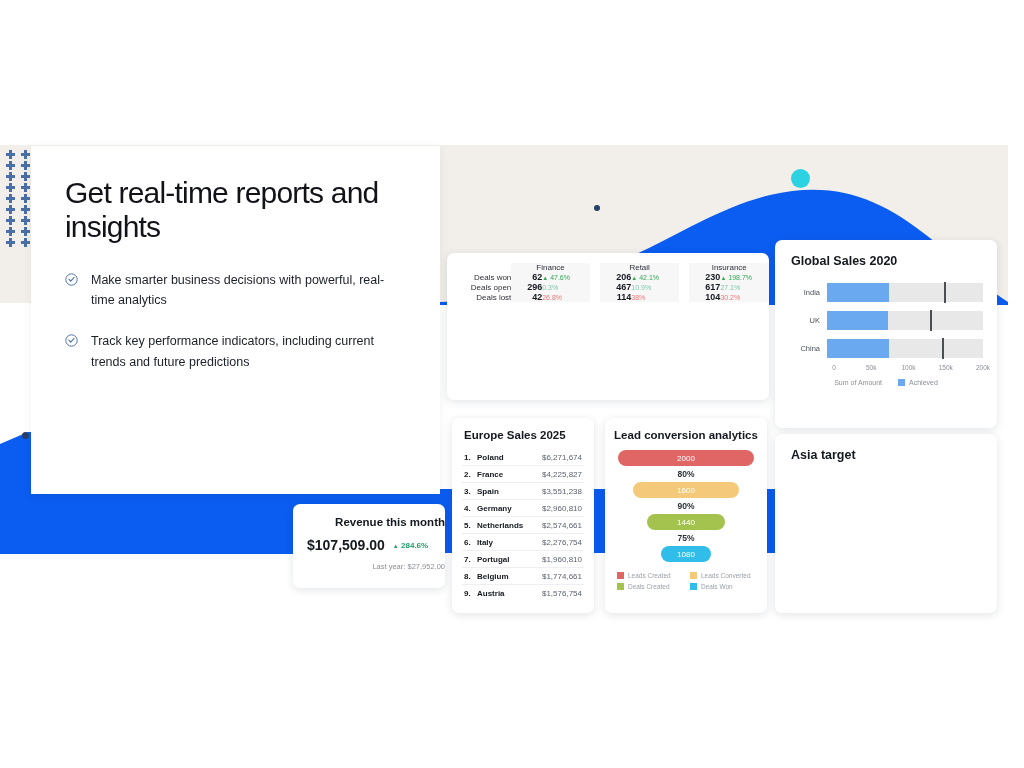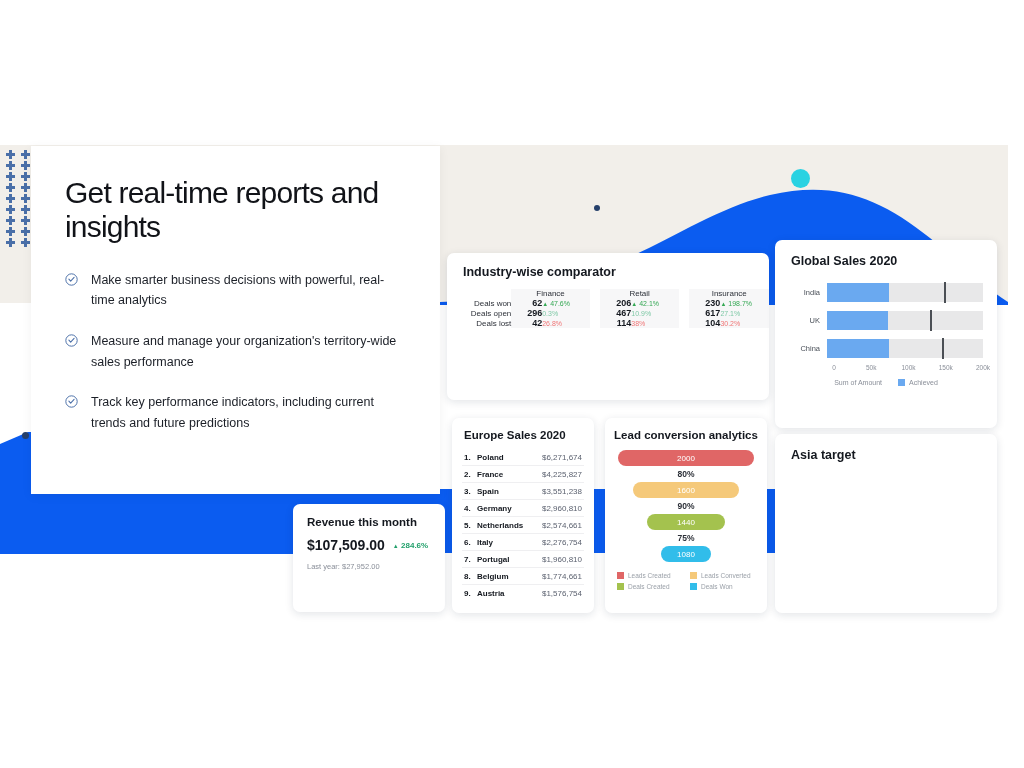--- a/index.html
+++ b/index.html
@@ -89,21 +89,21 @@
   .card {
     position:absolute; background:#fff; border-radius:7px;
     box-shadow:0 2px 9px rgba(20,30,60,.12);
     overflow:hidden; z-index:7;
   }
   .card-title {
     font-size:12.5px; font-weight:bold; color:#14181f;
   }
 
   
-  #revenue-card { left:293px; top:504px; width:152px; height:108px; }
+  #revenue-card { left:293px; top:504px; width:152px; height:84px;text-align:right; }
   #revenue-card .card-title { margin:12px 0 0 14px; font-size:11.5px; }
   .rev-row { display:flex; align-items:center; gap:8px; margin:9px 0 0 14px; }
   .rev-amount { font-size:14px; font-weight:bold; color:#14181f; }
   .rev-delta { font-size:8px; color:#22a06b; font-weight:bold; }
   .rev-last { margin:9px 0 0 14px; font-size:7.5px; color:#8a8f99; }
 
   
   #industry-card { left:447px; top:253px; width:322px; height:147px; }
   #industry-card .card-title { margin:12px 0 0 16px; }
   .ind-table { margin:10px 0 0 0; width:100%; border-collapse:collapse; }
@@ -246,46 +246,36 @@
         </span>
         <span class="bullet-text">Make smarter business decisions with powerful, real-time analytics</span>
       </div>
       <div class="bullet">
         <span class="check-icon">
           <svg width="13" height="13" viewBox="0 0 16 16">
             <circle cx="8" cy="8" r="7" fill="none" stroke="#4a6fa8" stroke-width="1.2"></circle>
             <path d="M4.8 7.6 L7 10 L11.2 5.4" fill="none" stroke="#4a6fa8" stroke-width="1.3" stroke-linecap="round" stroke-linejoin="round"></path>
           </svg>
         </span>
-        <span class="bullet-text">Measure and manage your organization's territory-wide sales performance</span>
-      </div>
-      <div class="bullet">
-        <span class="check-icon">
-          <svg width="13" height="13" viewBox="0 0 16 16">
-            <circle cx="8" cy="8" r="7" fill="none" stroke="#4a6fa8" stroke-width="1.2"></circle>
-            <path d="M4.8 7.6 L7 10 L11.2 5.4" fill="none" stroke="#4a6fa8" stroke-width="1.3" stroke-linecap="round" stroke-linejoin="round"></path>
-          </svg>
-        </span>
         <span class="bullet-text">Track key performance indicators, including current trends and future predictions</span>
       </div>
     </div>
   </div>
   <a class="more-link" href="#"><span>More about analytics</span><span class="arrow">→</span></a>
 
   <div class="card" id="revenue-card">
     <div class="card-title">Revenue this month</div>
     <div class="rev-row">
       <span class="rev-amount">$107,509.00</span>
       <span class="rev-delta"><span class="tri">▲</span> <span>284.6%</span></span>
     </div>
     <div class="rev-last">Last year: $27,952.00</div>
   </div>
 
   <div class="card" id="industry-card">
-    <div class="card-title">Industry-wise comparator</div>
     <table class="ind-table">
       <tbody>
           <tr>
         <td></td>
         <td class="ind-head ind-group" colspan="2">Finance</td>
         <td class="gap-col"></td>
         <td class="ind-head ind-group" colspan="2">Retail</td>
         <td class="gap-col"></td>
         <td class="ind-head ind-group" colspan="2">Insurance</td>
       </tr>
@@ -358,21 +348,21 @@
         <span class="bc-tick" style="left:100%">200k</span>
       </div>
       <div class="bc-legend">
         <span>Sum of Amount</span>
         <span><span class="sw" style="background:#6aa9f0"></span><span>Achieved</span></span>
       </div>
     </div>
   </div>
 
   <div class="card" id="europe-card">
-    <div class="card-title">Europe Sales 2020</div>
+    <div class="card-title">Europe Sales 2025</div>
     <div class="eu-list">
       <div class="eu-row">
           <span class="eu-name"><span class="eu-rank">1.</span><span>Poland</span></span>
           <span class="eu-val">$6,271,674</span>
         </div>
       <div class="eu-row">
           <span class="eu-name"><span class="eu-rank">2.</span><span>France</span></span>
           <span class="eu-val">$4,225,827</span>
         </div>
       <div class="eu-row">

